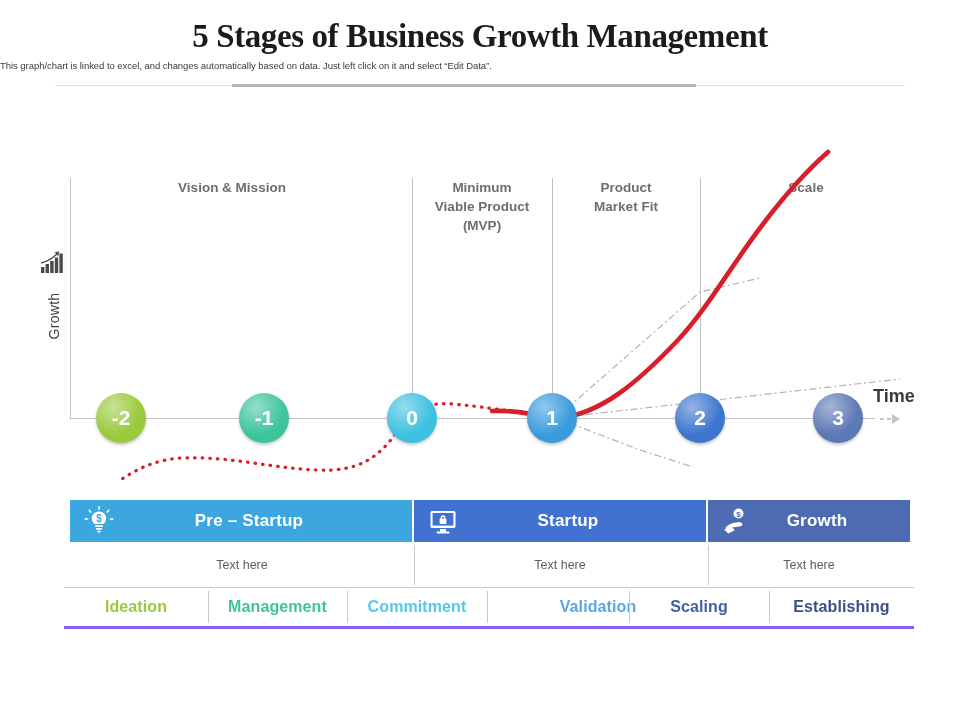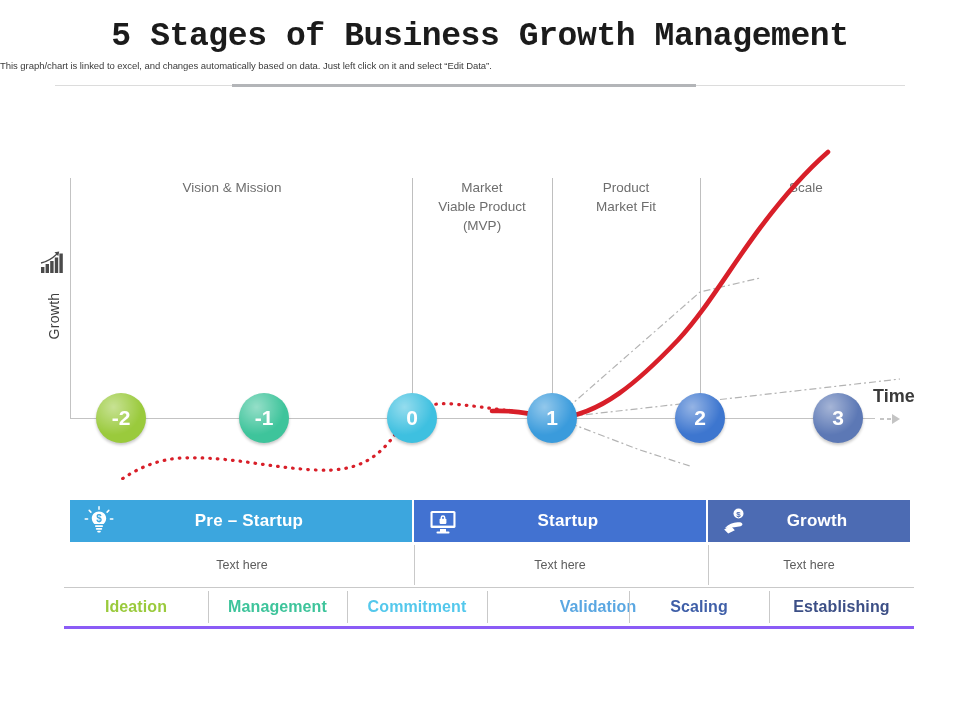--- a/index.html
+++ b/index.html
@@ -20,21 +20,21 @@
     position: absolute;
     left: 0; top: 0;
     width: 960px;
     height: 92px;
   }
   #page-title {
     position: absolute;
     left: 0; top: 18px;
     width: 960px;
     text-align: center;
-    font-family: Liberation Mono, monospace;
+    font-family: Liberation Serif, serif;
     font-size: 33px;
     font-weight: bold;
     color: #1b1b1b;
     letter-spacing: -0.4px;
   }
   #page-subtitle {
     position: absolute;
     left: 0; top: 60px;
     width: 960px;
     font-size: 9.5px;
@@ -60,21 +60,21 @@
     left: 0; top: 130px;
     width: 960px;
     height: 350px;
   }
   .stage-head {
     position: absolute;
     text-align: center;
     font-size: 13.5px;
     color: #6e6e6e;
     line-height: 19px;
-    font-weight: 400;
+    font-weight: 700;
   }
   .vline {
     position: absolute;
     width: 1px;
     background: #bfbfbf;
   }
   #axis-x {
     position: absolute;
     left: 70px; top: 288px;
     width: 805px; height: 1px;
@@ -232,21 +232,21 @@
   </div>
 
   <div id="axis-y"></div>
   <div id="axis-x"></div>
 
   <div id="phase-layer">
       <div class="stage-head" style="left: 142px; top: 48px; width: 180px;">
         <div>Vision &amp; Mission</div>
       </div>
       <div class="stage-head" style="left: 412px; top: 48px; width: 140px;">
-        <div>Market</div>
+        <div>Minimum</div>
         <div>Viable Product</div>
         <div>(MVP)</div>
       </div>
       <div class="stage-head" style="left: 552px; top: 48px; width: 148px;">
         <div>Product</div>
         <div>Market Fit</div>
       </div>
       <div class="stage-head" style="left: 736px; top: 48px; width: 140px;">
         <div>Scale</div>
       </div>

